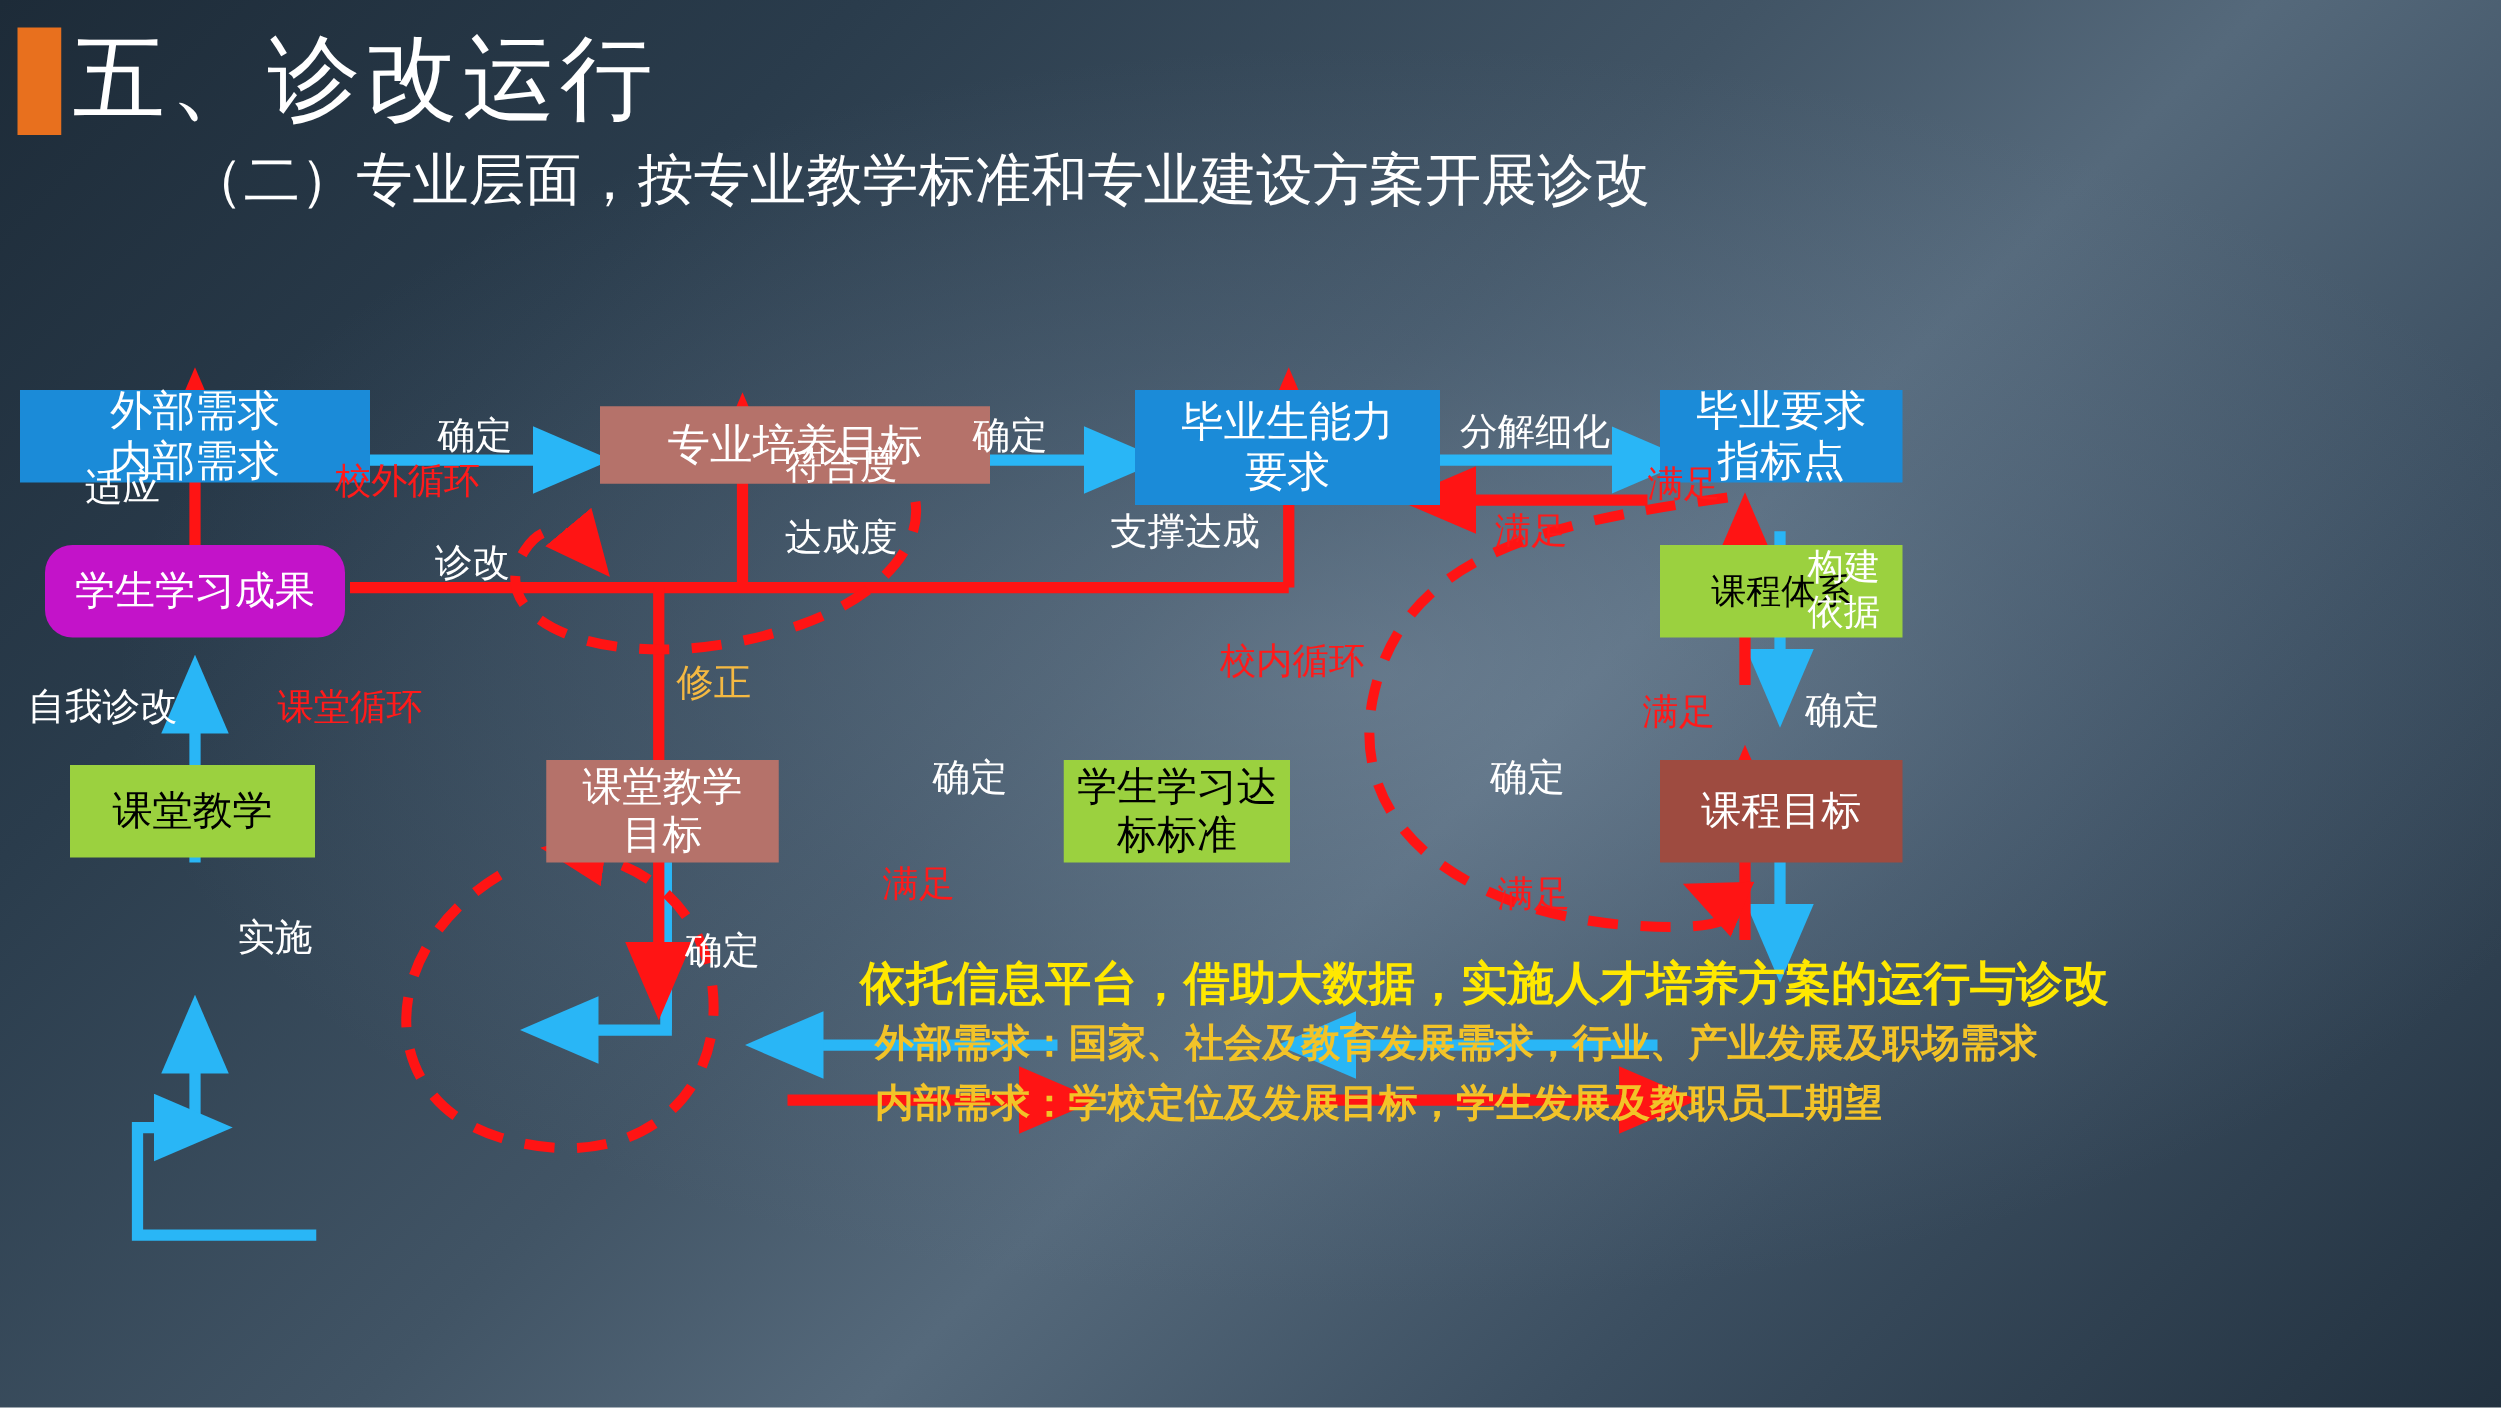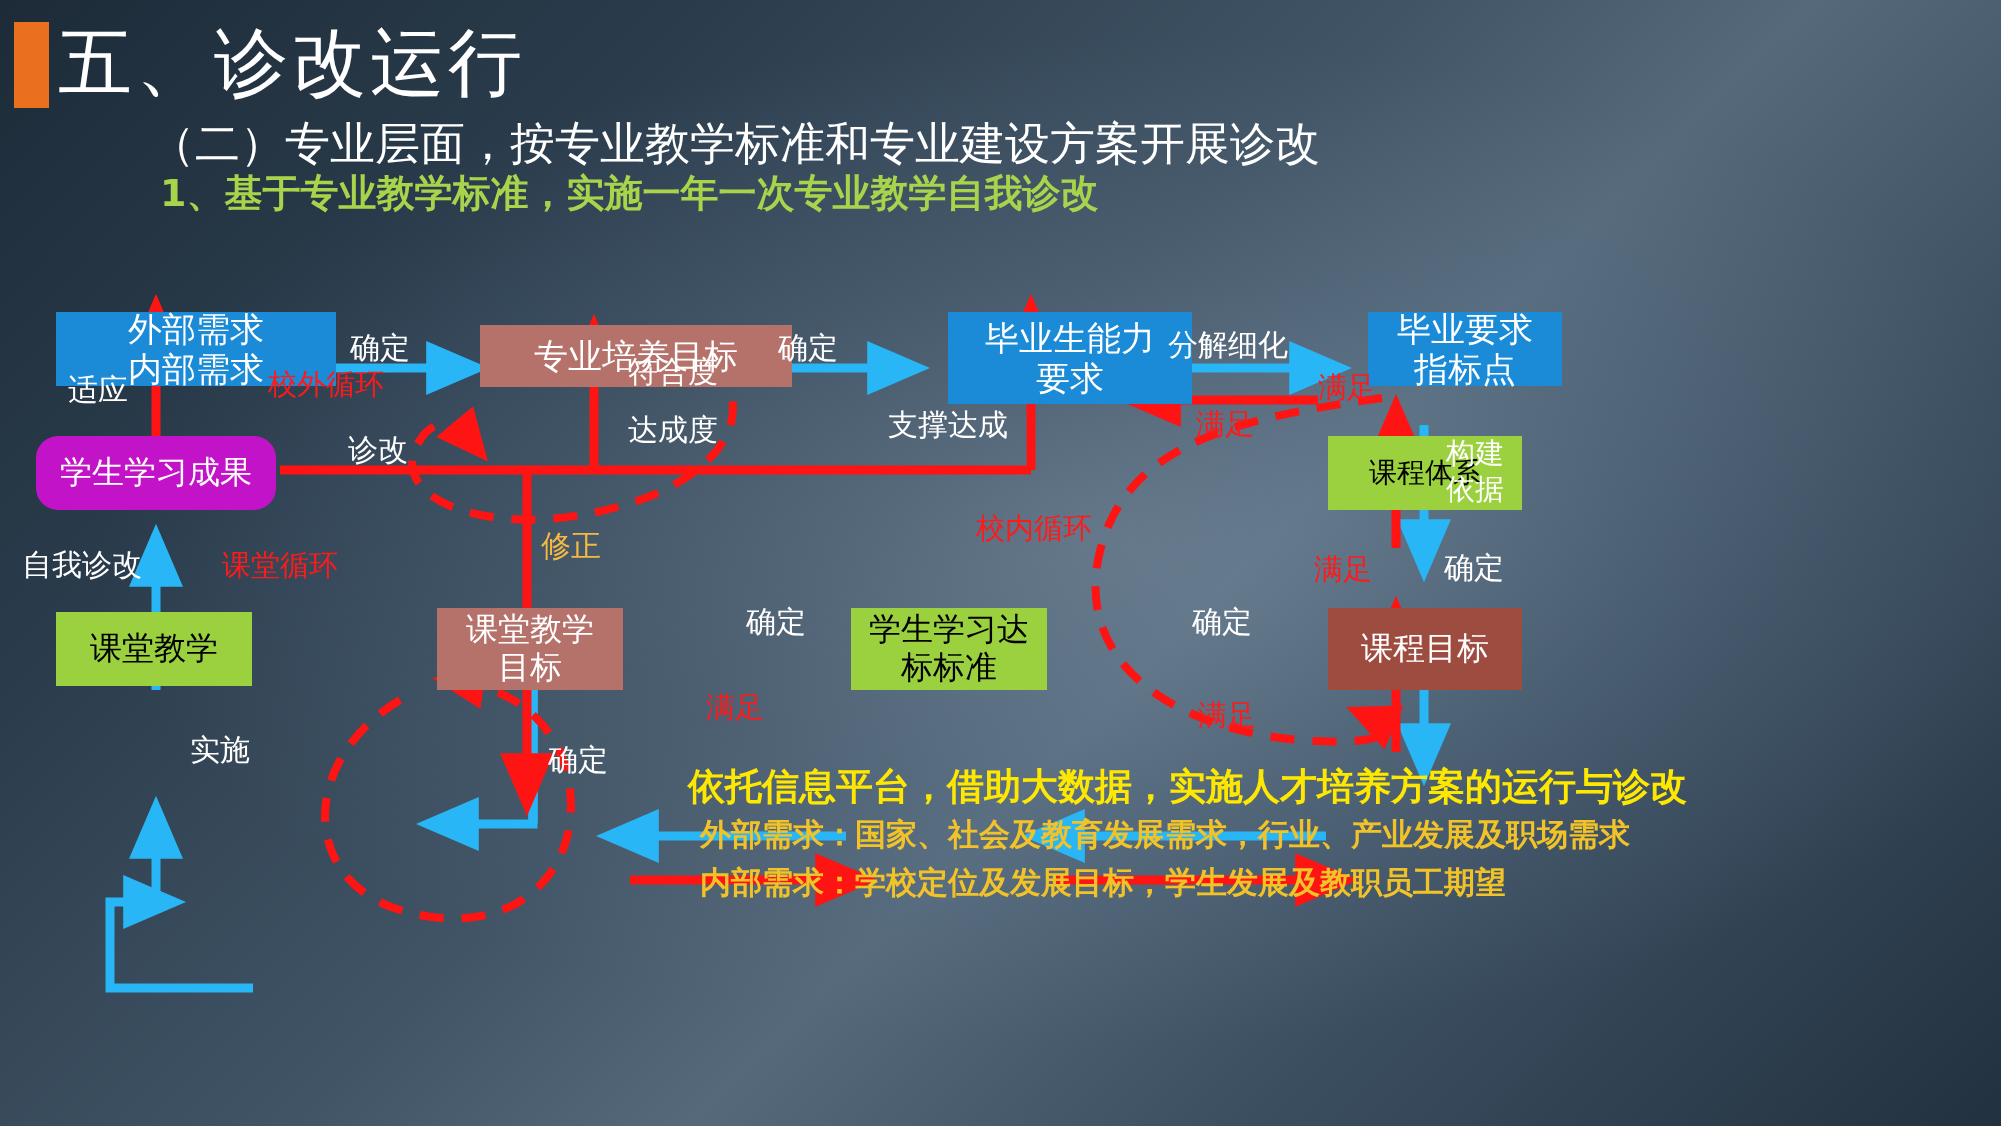--- a/index.html
+++ b/index.html
@@ -16,21 +16,21 @@
   .accent-bar{position:absolute;left:14px;top:22px;width:35px;height:86px;background:#e8701e;}
   .title{position:absolute;left:58px;top:14px;font-size:74px;color:#ffffff;letter-spacing:4px;
          font-family:"DejaVu Serif","Liberation Serif",serif;white-space:nowrap;}
   .sub1{position:absolute;left:150px;top:114px;font-size:45px;color:#ffffff;white-space:nowrap;}
   .sub2{position:absolute;left:160px;top:168px;font-size:38px;color:#a8d44c;font-weight:bold;white-space:nowrap;}
 
   
   .box{position:absolute;display:flex;align-items:center;justify-content:center;text-align:center;
        line-height:1.18;box-sizing:border-box;padding:2px 4px;}
   .box span{display:block;}
-  .b-blue{background:#1b8bd8;color:#ffffff;margin-left:40px;}
+  .b-blue{background:#1b8bd8;color:#ffffff;}
   .b-brown{background:#b5726a;color:#ffffff;}
   .b-brown-solid{background:#9e4b40;color:#ffffff;}
   .b-green{background:#9bd13f;color:#000000;}
   .b-magenta{background:#c313c9;color:#ffffff;}
   .b-red{background:#f2464a;color:#ffffff;}
 
   
   .lbl{position:absolute;white-space:nowrap;}
   .lbl-w{color:#ffffff;font-size:30px;}
   .lbl-r{color:#ff1a1a;font-size:29px;}
@@ -41,21 +41,20 @@
   svg.wires{position:absolute;left:0;top:0;width:2001px;height:1126px;pointer-events:none;}
 </style>
 </head>
 <body>
 
 <div id="slide">
 
   <div class="accent-bar"></div>
   <div class="title">五、诊改运行</div>
   <div class="sub1">（二）专业层面，按专业教学标准和专业建设方案开展诊改</div>
-  <div class="sub2">1、基于专业教学标准，实施一年一次专业教学自我诊改</div>
 
   <svg class="wires" viewBox="0 0 2001 1126">
     <defs>
       <marker id="ab" markerWidth="7" markerHeight="7" refX="3.2" refY="3" orient="auto">
         <path d="M0,0 L7,3 L0,6 z" fill="#29b6f6"></path>
       </marker>
       <marker id="ar" markerWidth="7" markerHeight="7" refX="3.2" refY="3" orient="auto">
         <path d="M0,0 L7,3 L0,6 z" fill="#ff1414"></path>
       </marker>
       <marker id="ard" markerWidth="6.5" markerHeight="6.5" refX="3" refY="3" orient="auto">
@@ -157,21 +156,21 @@
     <span>课堂教学</span>
   </div>
 
   <div class="box b-brown" style="left:437px;top:608px;width:186px;height:82px;font-size:32px;">
     <span>
       <span>课堂教学</span>
       <span>目标</span>
     </span>
   </div>
 
-  <div class="box b-green" style="left:851px;top:608px;width:196px;height:82px;font-size:32px;">
+  <div class="box b-green" style="left:851px;top:608px;width:181px;height:82px;font-size:32px;">
     <span>
       <span>学生学习达</span>
       <span>标标准</span>
     </span>
   </div>
 
   <div class="box b-brown-solid" style="left:1328px;top:608px;width:194px;height:82px;font-size:32px;">
     <span>课程目标</span>
   </div>
 

